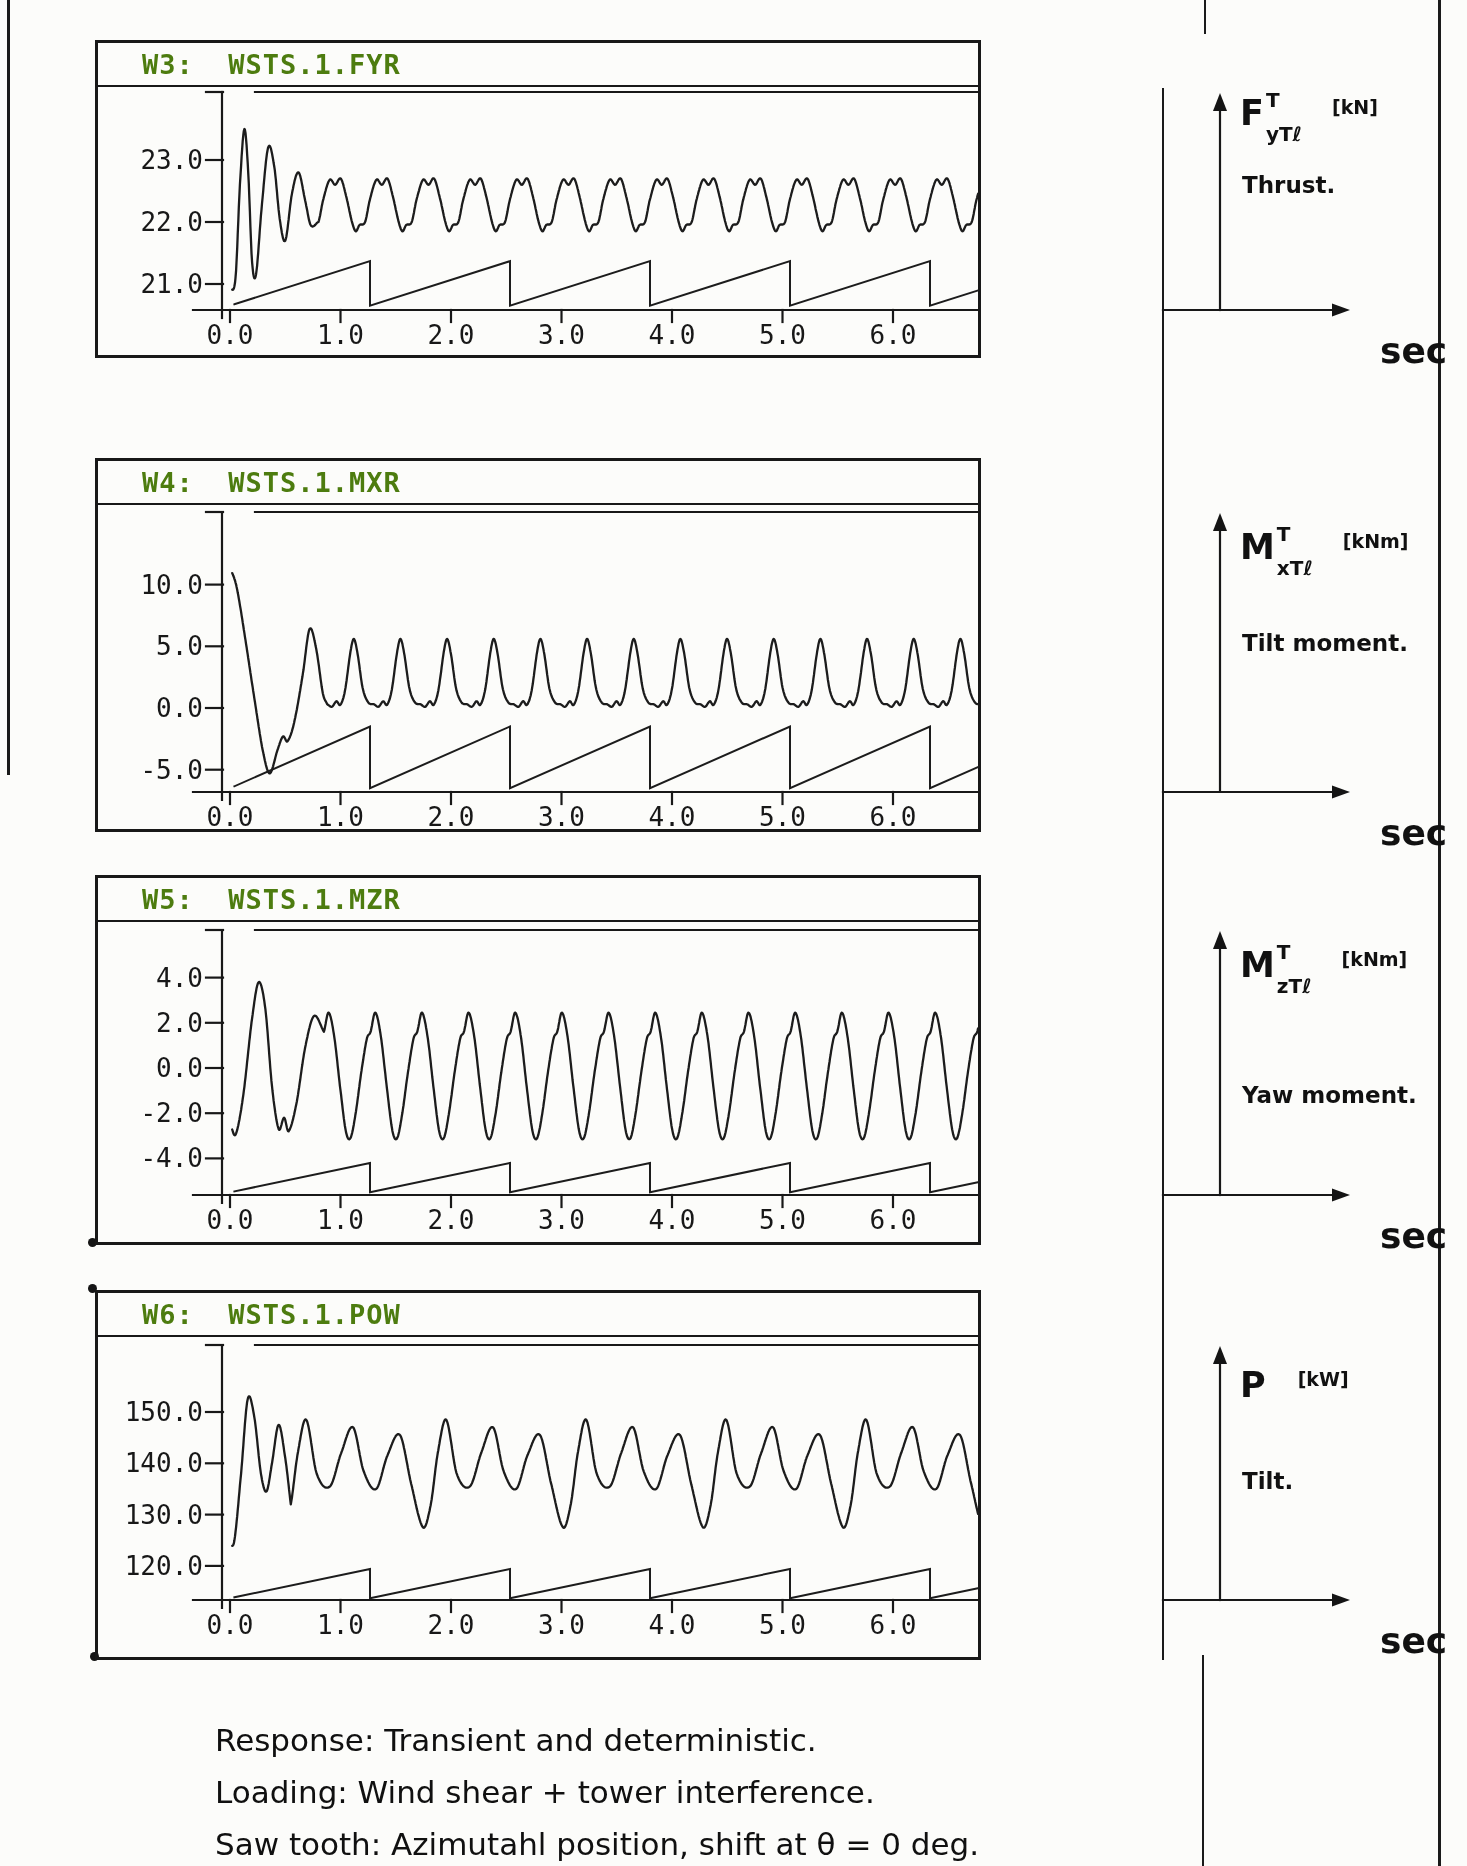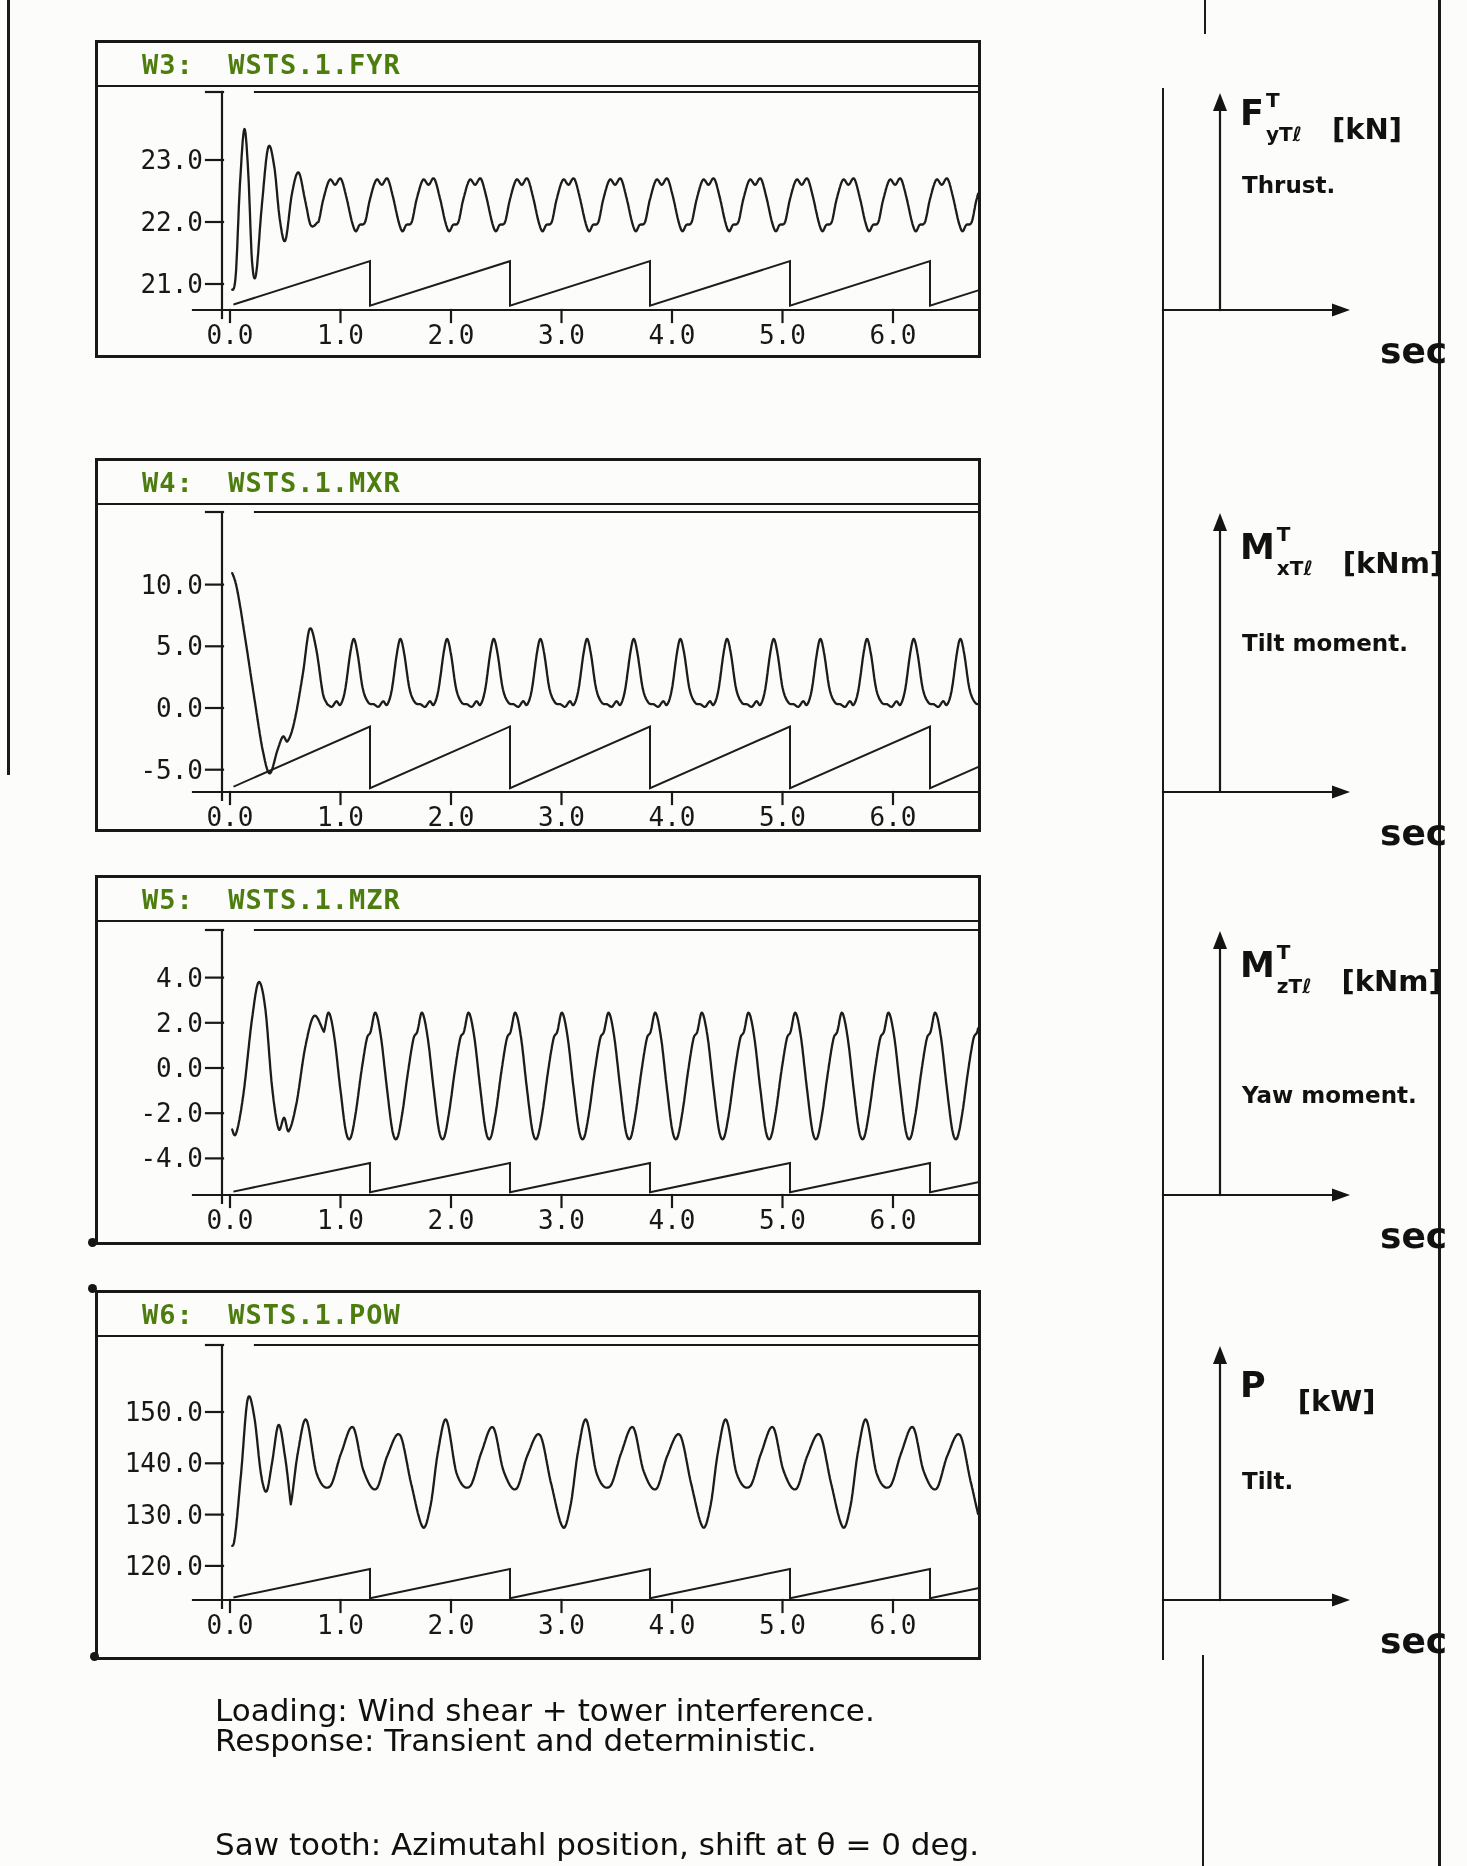--- a/index.html
+++ b/index.html
@@ -6,21 +6,21 @@
   .page{position:relative;width:1467px;height:1866px;background:#fcfcfa;overflow:hidden;
         font-family:"DejaVu Sans",sans-serif;color:#181818;}
   .abs{position:absolute;}
   .panel-svg{position:absolute;left:95px;overflow:visible;}
   .panel-title{position:absolute;left:142px;font:600 27px "DejaVu Sans Mono",monospace;
                letter-spacing:1px;color:#4d7c0f;white-space:pre;}
   .qty{position:absolute;left:1240px;display:flex;align-items:flex-start;color:#111;}
   .qty-main{font-size:35px;font-weight:700;line-height:1;}
   .qty-stack{display:flex;flex-direction:column;font-size:20px;font-weight:700;line-height:1;margin-left:2px;margin-top:-6px;}
   .qty-sub{margin-top:14px;}
-  .qty-unit{font-size:29px;font-weight:700;margin-left:30px;margin-top:19px;line-height:1;}
+  .qty-unit{font-size:19px;font-weight:700;margin-left:30px;margin-top:2px;line-height:1;}
   .desc{position:absolute;left:1242px;font-size:23px;font-weight:700;color:#111;}
   .sec{position:absolute;left:1380px;font-size:36px;font-weight:700;color:#111;margin-top:8px;}
   .caption-line{position:absolute;left:215px;font-size:31px;font-weight:400;color:#101010;white-space:pre;}
   .vrule{position:absolute;background:#1a1a1a;}
   .scan-dot{position:absolute;width:9px;height:9px;border-radius:50%;background:#151515;}
   
   .ink{stroke:#181818;fill:none;stroke-linecap:square;}
   .axis{stroke-width:2.2;}
   .border{stroke-width:3;}
   .curve{stroke:#1c1c1c;stroke-width:2.3;fill:none;stroke-linejoin:round;stroke-linecap:round;}
@@ -231,17 +231,17 @@
       <span class="qty-sup"></span>
       <span class="qty-sub"></span>
     </span>
     <span class="qty-unit">[kW]</span>
   </div>
   <div class="desc" style="top:1468px;">Tilt.</div>
   <div class="sec" style="top:1612px;">sec</div>
 
   <div>
     <div class="caption-line" style="top:1722px;">Response: Transient and deterministic.</div>
-    <div class="caption-line" style="top:1692px;">Loading: Wind shear + tower interference.</div>
+    <div class="caption-line" style="top:1774px;">Loading: Wind shear + tower interference.</div>
     <div class="caption-line" style="top:1826px;">Saw tooth: Azimutahl position, shift at θ = 0 deg.</div>
   </div>
 
 </div>
 
 </body></html>

